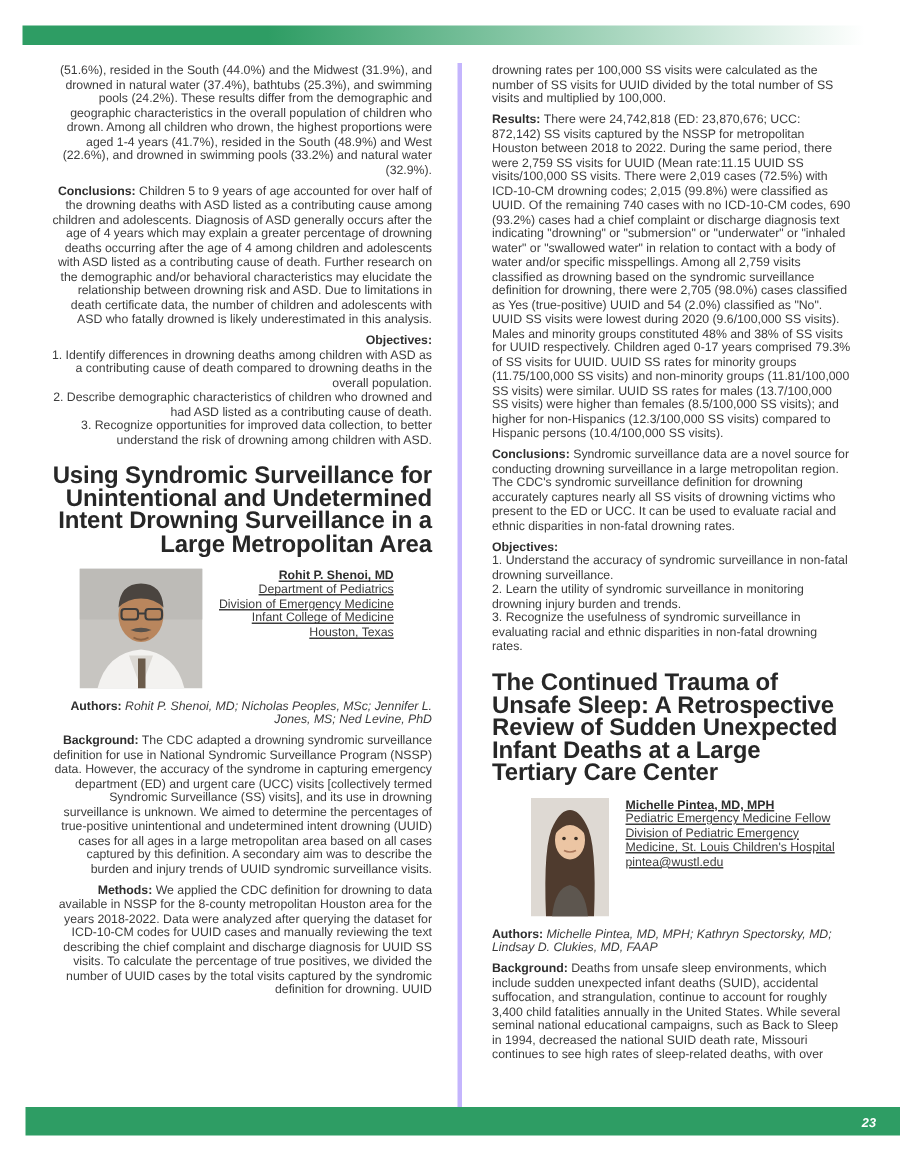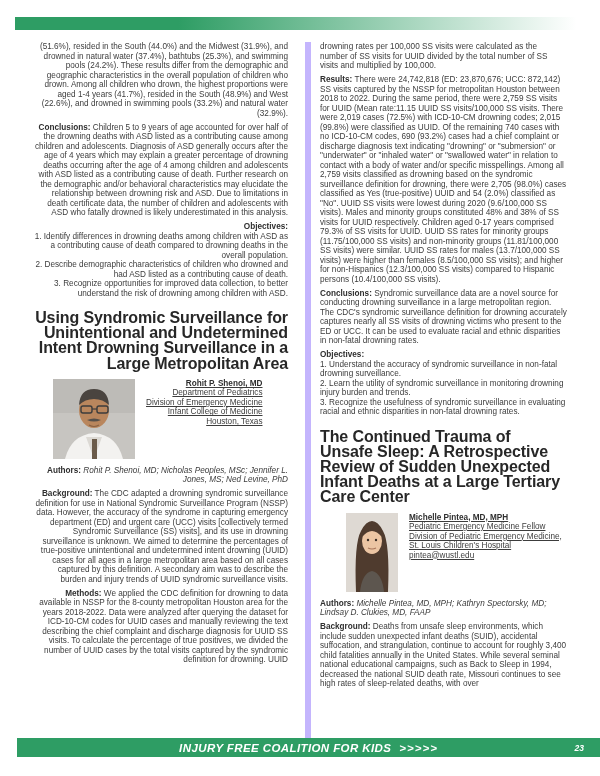--- a/index.html
+++ b/index.html
@@ -15,21 +15,21 @@
   .top-bar {
     position:absolute; left:15px; right:0; top:17px; height:13px;
     background:linear-gradient(90deg, #2E9D64 0%, #2E9D64 28%, rgba(255,255,255,0) 96%);
   }
   .content {
     position:absolute; top:42px; left:33px; width:534px; height:696px;
     display:flex; overflow:hidden;
   }
   .col { font-size:8.2px; line-height:9.5px; letter-spacing:0; }
   .col-left  { width:272px; padding-right:17px;text-align:right; }
-  .col-right { width:262px; padding-left:9px; border-left:6px solid #c4b5fd; }
+  .col-right { width:262px; padding-left:20px; border-left:3px solid #c4b5fd; }
   .para { margin:0 0 4.5px 0; }
   .para b { color:#2f2f2f; }
   .para .list-line { display:block; }
   .abstract-title {
     font-size:16px; line-height:15.2px; font-weight:bold; color:#272727;
     margin:12px 0 8px 0; letter-spacing:-0.1px;
   }
   .presenter { display:flex; margin:1px 0 7px 0;text-decoration:underline; }
   .presenter .photo { flex:none; display:block; }
   .presenter .photo svg { display:block; }
@@ -129,19 +129,16 @@
             <div>Division of Pediatric Emergency Medicine, St. Louis Children's Hospital</div>
             <div>pintea@wustl.edu</div>
           </div>
         </div>
         <p class="para"><b>Authors:</b> <span style="font-style: italic; text-align: right;">Michelle Pintea, MD, MPH; Kathryn Spectorsky, MD; Lindsay D. Clukies, MD, FAAP</span></p>
         <p class="para"><b>Background:</b> <span>Deaths from unsafe sleep environments, which include sudden unexpected infant deaths (SUID), accidental suffocation, and strangulation, continue to account for roughly 3,400 child fatalities annually in the United States. While several seminal national educational campaigns, such as Back to Sleep in 1994, decreased the national SUID death rate, Missouri continues to see high rates of sleep-related deaths, with over</span></p>
       </div>
   </div>
 
   <div class="footer-banner">
-    <div class="footer-text">
-      <span>INJURY FREE COALITION FOR KIDS</span><span class="footer-chevrons">&gt;&gt;&gt;&gt;&gt;</span>
-    </div>
     <div class="page-number">23</div>
   </div>
 
 </div>
 
 </body></html>

